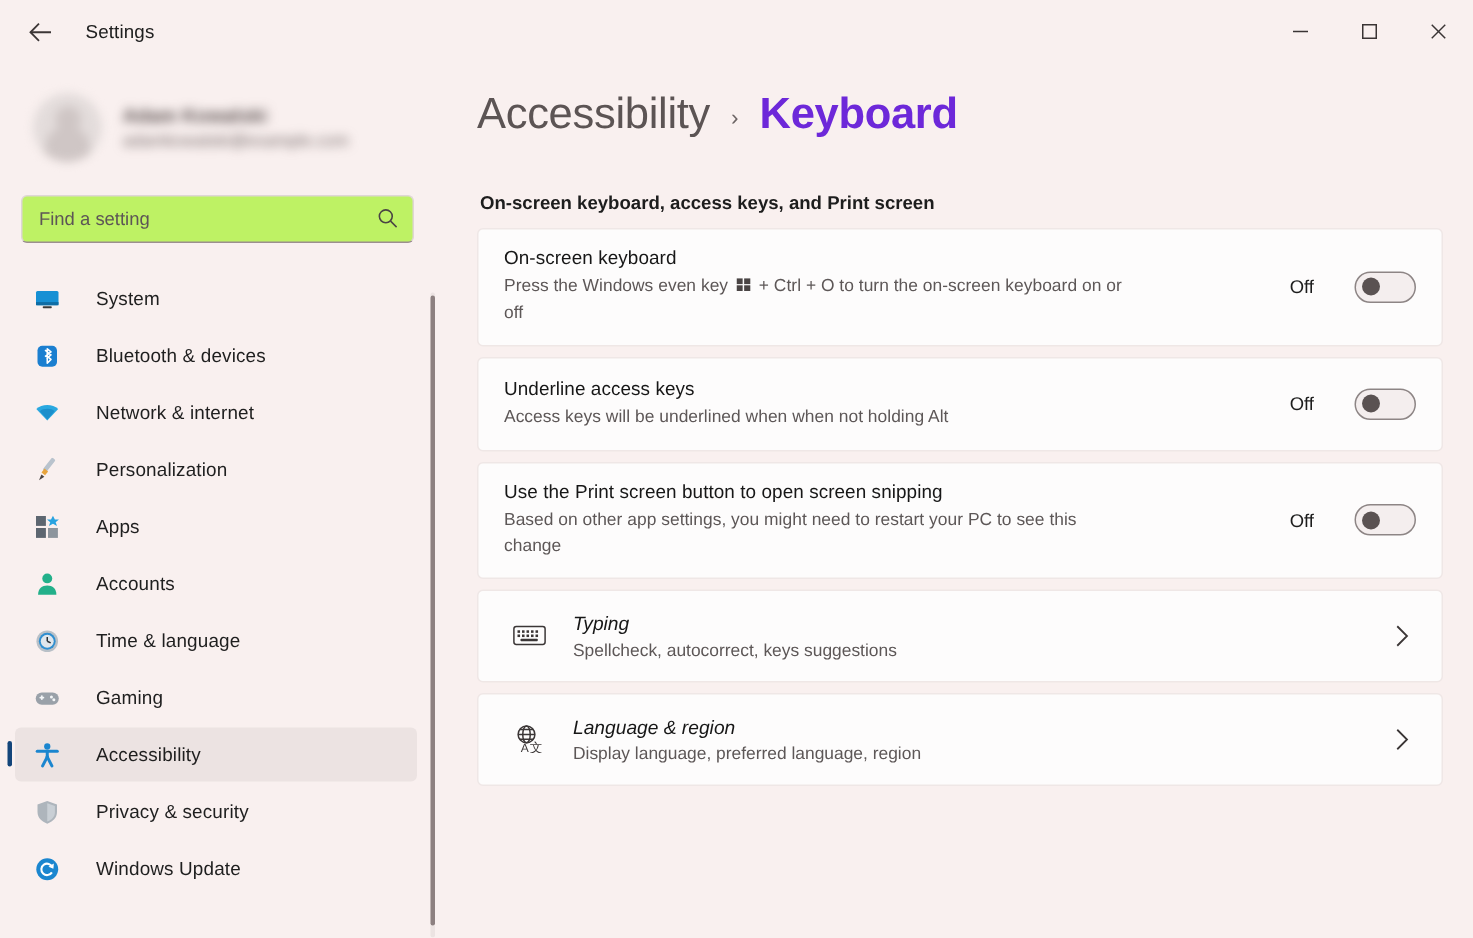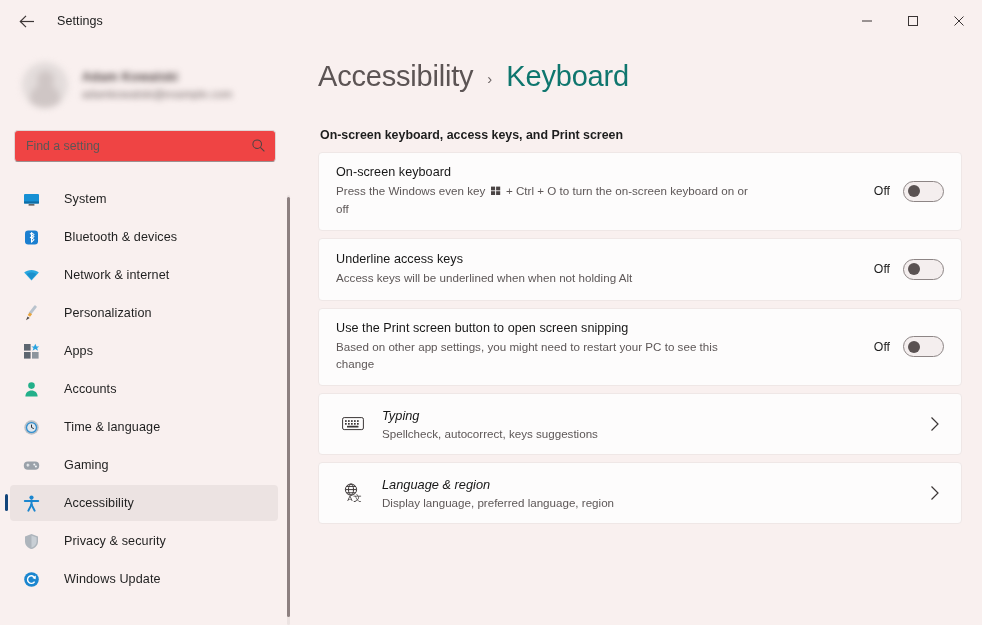--- a/index.html
+++ b/index.html
@@ -47,21 +47,21 @@
   .avatar::before {
     content: ""; position: absolute; width: 17px; height: 17px; border-radius: 50%;
     background: #cfc6c5; margin-bottom: 20px;
   }
   .profile-text { filter: blur(3.4px); }
   .pname { font-size: 12.5px; font-weight: bold; color: #4a3f3f; letter-spacing: .3px; }
   .pmail { font-size: 11px; color: #6b5f5f; margin-top: 4px; letter-spacing: .2px; }
 
   .searchwrap { padding: 14px 16px 0 14px; }
   .searchbox {
-    position: relative; height: 32px; background: #ef4444;
+    position: relative; height: 32px; background: #bef264;
     border: 1px solid #dfd6d5; border-bottom: 1px solid #9c8f8f;
     border-radius: 4px; display: flex; 
   }
   .searchbox input {
     border: 0; outline: 0; background: transparent; width: 100%;
     padding: 0 30px 0 11px; font-size: 12.3px; color: #2b2b2b;
     font-family: "Liberation Sans", sans-serif;
   }
   .searchbox input::placeholder { color: #5d5656; }
   .search-icon { position: absolute; right: 9px; top: 7px; }
@@ -94,21 +94,21 @@
     position: absolute; left: 292px; top: 42px; width: 690px; height: 583px;
     padding: 0 0 0 26px; overflow: hidden;
   }
   .breadcrumb {
     display: flex; align-items: center; gap: 14px; margin-top: 10px; height: 48px;
   }
   .bc-link {
     font-size: 29px; color: #5c5454; cursor: pointer; letter-spacing: -.2px;
   }
   .bc-sep { font-size: 15px; color: #6b6363; margin-top: 4px; }
-  .bc-current { font-size: 29px; color: #0f766e; font-weight: normal; letter-spacing: -.2px; }
+  .bc-current { font-size: 29px; color: #6d28d9; font-weight: bold; letter-spacing: -.2px; }
 
   .sectitle {
     font-size: 12.4px; font-weight: bold; color: #1d1d1d; margin: 28px 0 10px 2px;
   }
   .sectitle.related { margin-top: 31px; }
 
   .card {
     background: #fdfcfc; border: 1px solid #efe7e6; border-radius: 4px;
     margin-bottom: 7px; display: flex; align-items: center;
     padding: 0 15px 0 17px; width: 644px;
@@ -117,21 +117,21 @@
   .card.short { min-height: 63px; }
   .card.nav { min-height: 62px; cursor: pointer; padding-left: 17px; }
   .card-body { flex: 1; padding: 12px 0; }
   .card-title { font-size: 12.6px; color: #171717; letter-spacing: .05px; }
   .card-desc {
     font-size: 11.6px; color: #5d5757; margin-top: 4px; line-height: 1.45;
     max-width: 420px; letter-spacing: .02px;
   }
   .card-desc.wide { max-width: 430px; }
 
-  .toggle-zone { display: flex; align-items: center; gap: 13px; padding-right: 2px; }
+  .toggle-zone { display: flex; align-items: center; gap: 27px; padding-right: 2px; }
   .toggle-state { font-size: 12.3px; color: #1d1d1d; }
   .toggle {
     width: 41px; height: 21px; border-radius: 11px;
     background: #f4eeee; border: 1px solid #8d8585;
     position: relative; cursor: pointer;
   }
   .toggle .thumb {
     position: absolute; left: 4px; top: 50%; transform: translateY(-50%);
     width: 12px; height: 12px; border-radius: 50%; background: #5a5252;
   }

